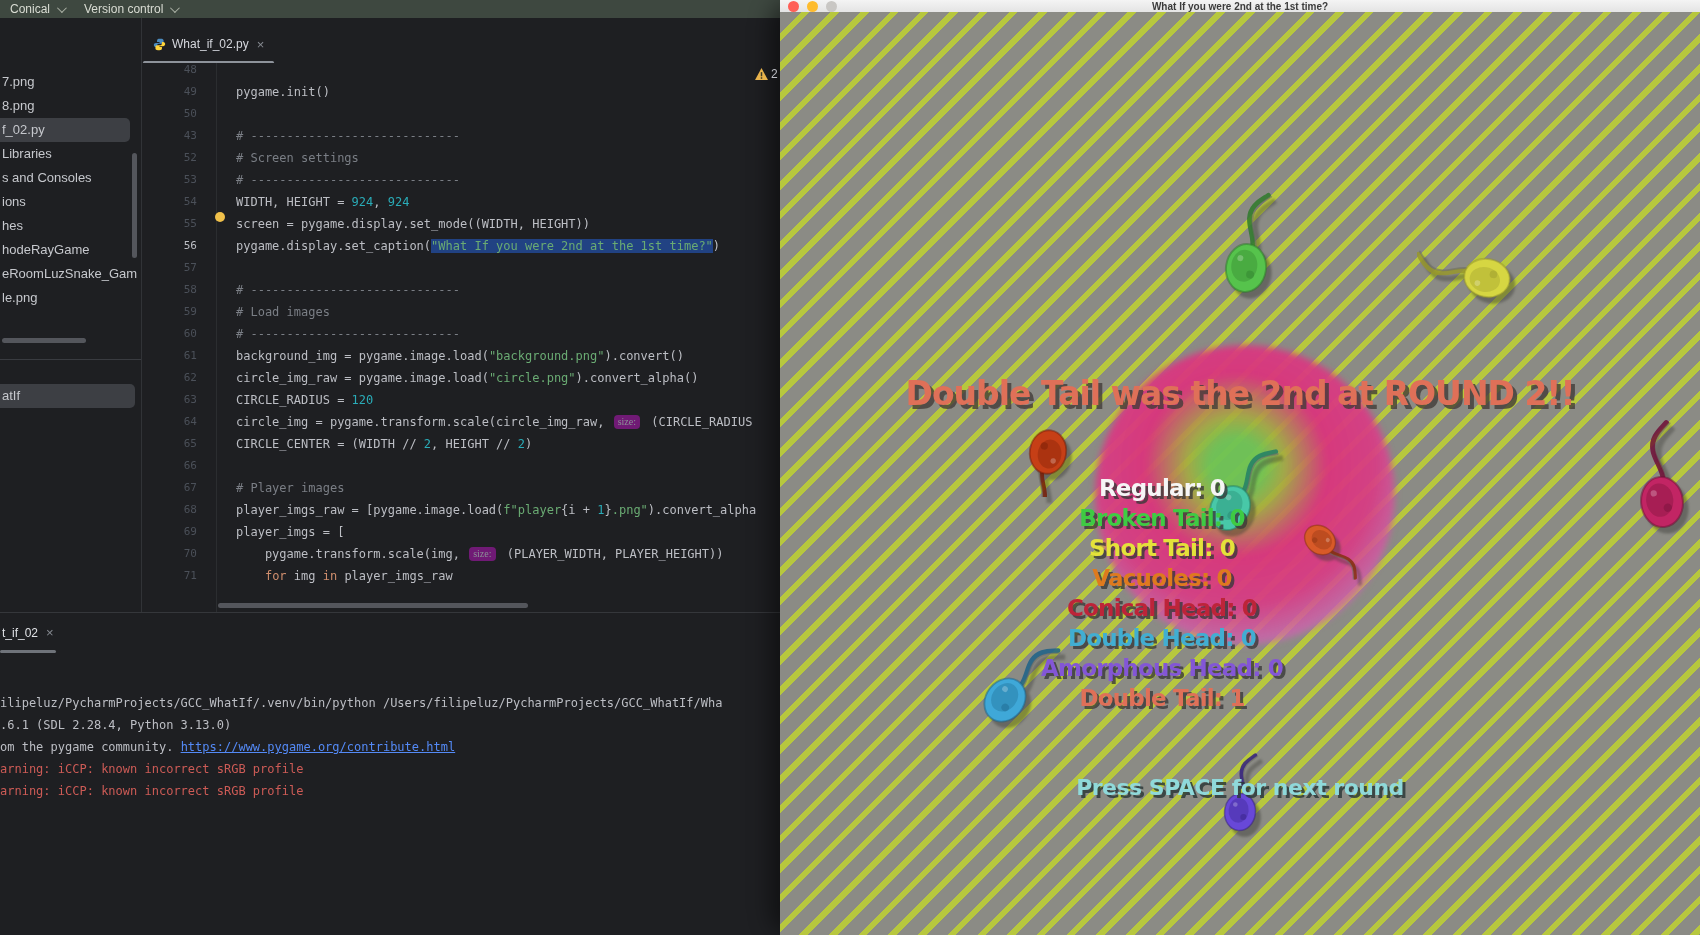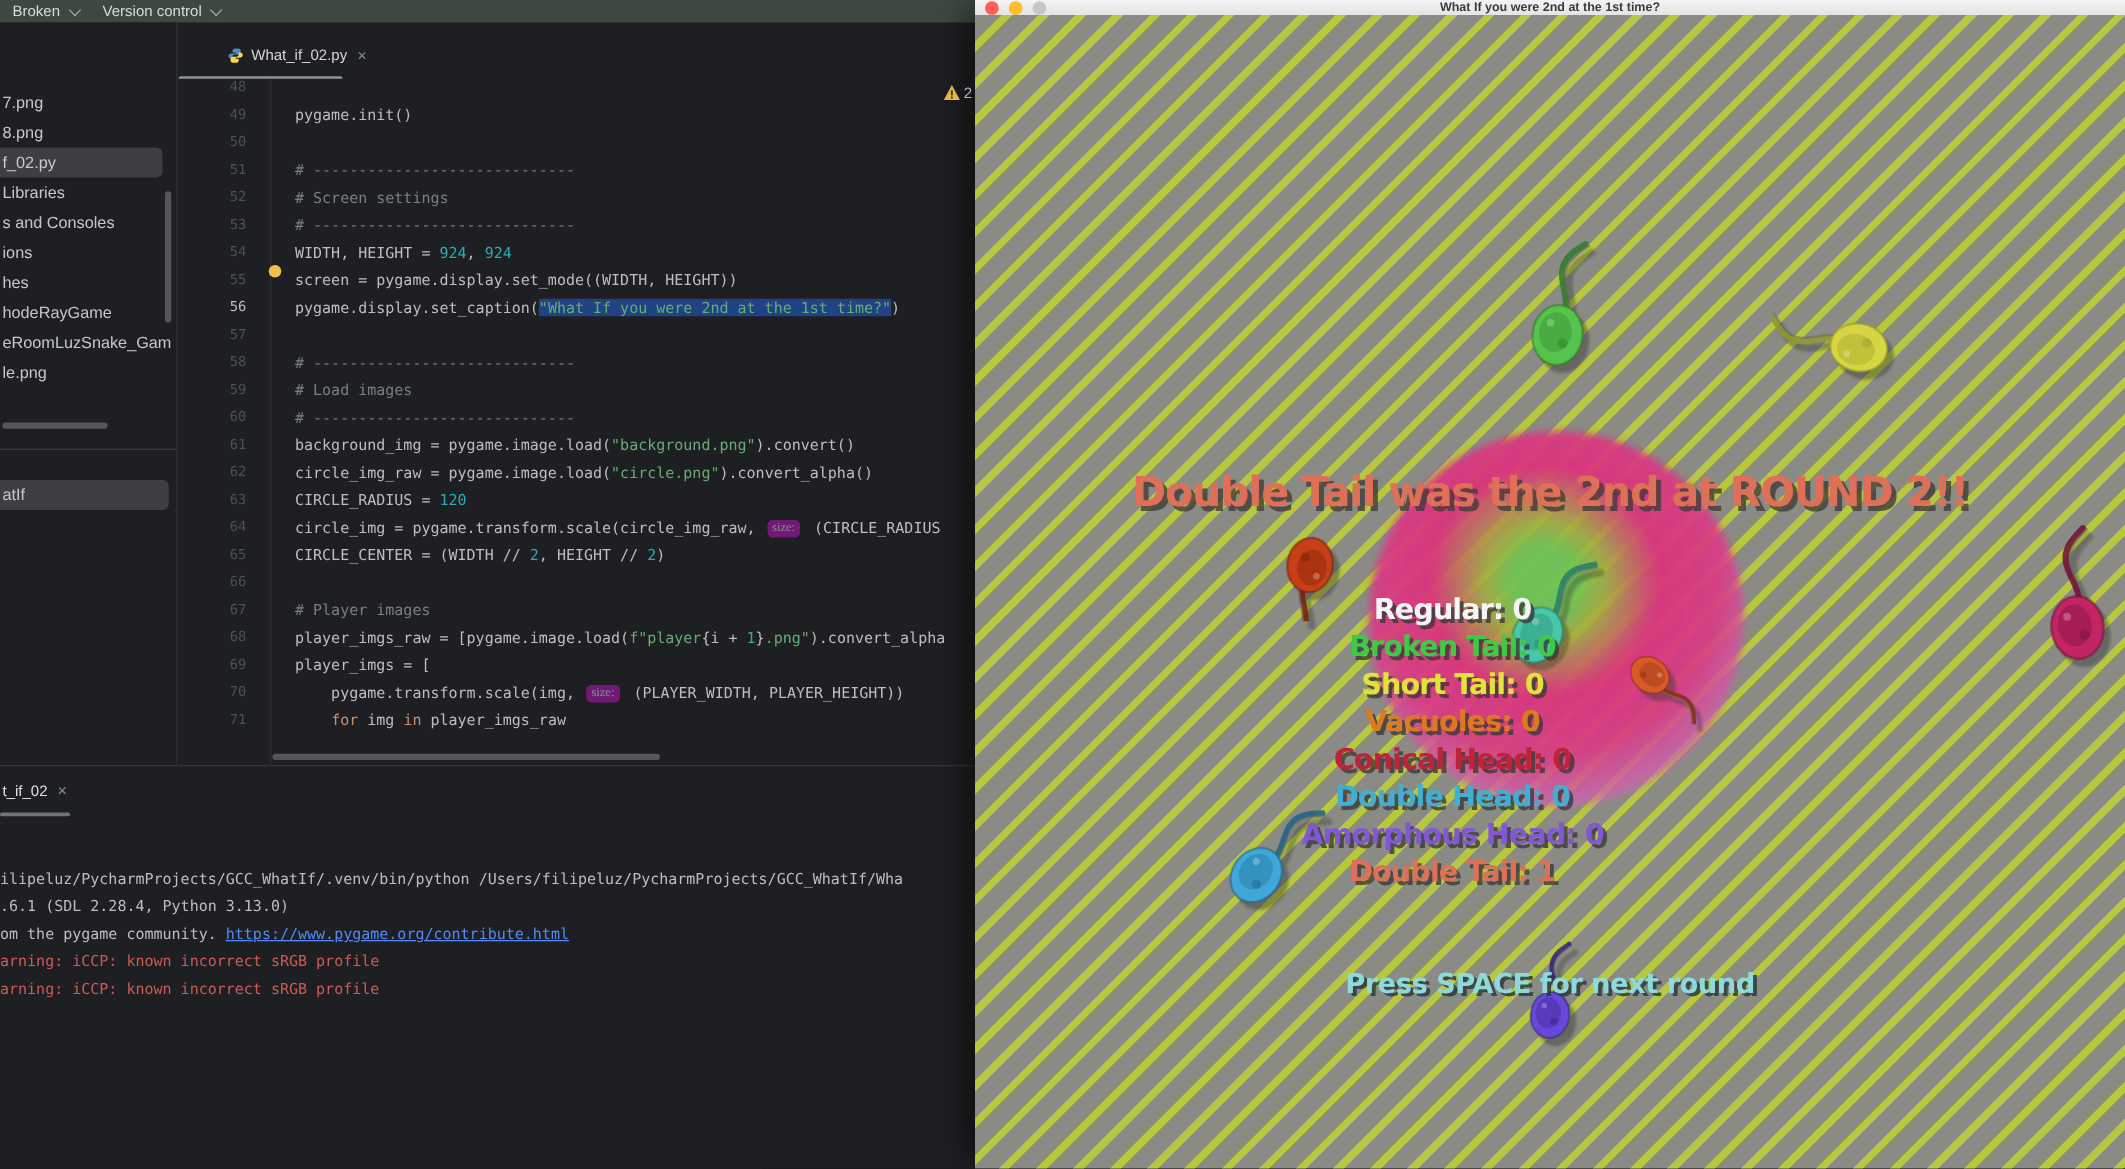--- a/index.html
+++ b/index.html
@@ -19,21 +19,21 @@
   .side-row.sel{background:#3d3f44;border-radius:0 5px 5px 0;width:128px;}
   .side-hscroll{left:2px;top:320px;width:84px;height:5px;background:#54565c;border-radius:3px;}
   .side-vscroll{left:132px;top:135px;width:5px;height:105px;background:#54565c;border-radius:3px;}
   .side-div{left:0;top:341px;width:141px;height:1px;background:#393b40;}
   .side-bottom{left:0;top:366px;width:133px;height:24px;line-height:24px;background:#3d3f44;
                border-radius:0 5px 5px 0;color:#c6c8cd;font-size:13px;padding-left:2px;}
   .vdivider{left:141px;top:18px;width:1px;height:594px;background:#313337;}
 
   .tabbar{left:142px;top:24px;width:638px;height:38px;}
   .tab{position:absolute;left:1px;top:4px;height:32px;display:flex;align-items:center;gap:6px;
-       padding:0 10px;color:#d5d7dd;font-size:12px;margin-left:29px;}
+       padding:0 10px;color:#d5d7dd;font-size:12px;}
   .tab-underline{position:absolute;left:1px;top:37px;width:131px;height:3px;background:#8e939b;border-radius:2px;}
   .tab .close{color:#868a91;font-size:13px;margin-left:2px;}
 
   .editor{left:142px;top:63px;width:638px;height:549px;overflow:hidden;background:#1e1f22;}
   .ed-inner{position:absolute;left:0;top:-4px;width:700px;}
   .ed-row{display:flex;height:22px;line-height:22px;font-family:"DejaVu Sans Mono",monospace;font-size:12px;}
   .gutter{width:55px;text-align:right;padding-right:14px;color:#4b5059;font-size:11px;flex:0 0 auto;}
   .gutter.cur{color:#bcbec4;}
   .code{padding-left:25px;white-space:pre;flex:0 0 auto;}
   .gutter-line{position:absolute;left:74px;top:0;width:1px;height:549px;background:#2b2d30;}
@@ -84,21 +84,21 @@
 </style>
 </head>
 <body>
 
 <div id="root">
 
   <div class="ide">
 
     <div class="abs menubar" id="menubar">
         <div class="menu-item">
-          <span>Broken</span>
+          <span>Conical</span>
           <span class="chev"></span>
         </div>
         <div class="menu-item">
           <span>Version control</span>
           <span class="chev"></span>
         </div>
       </div>
 
     <div class="abs sidebar">
       <div class="side-rows" id="side-rows">
@@ -143,21 +143,21 @@
           </div>
           <div class="ed-row">
             <div class="gutter">49</div>
             <div class="code"><span class="seg-t">pygame.init()</span></div>
           </div>
           <div class="ed-row">
             <div class="gutter">50</div>
             <div class="code"></div>
           </div>
           <div class="ed-row">
-            <div class="gutter">51</div>
+            <div class="gutter">43</div>
             <div class="code"><span class="seg-c"># -----------------------------</span></div>
           </div>
           <div class="ed-row">
             <div class="gutter">52</div>
             <div class="code"><span class="seg-c"># Screen settings</span></div>
           </div>
           <div class="ed-row">
             <div class="gutter">53</div>
             <div class="code"><span class="seg-c"># -----------------------------</span></div>
           </div>

